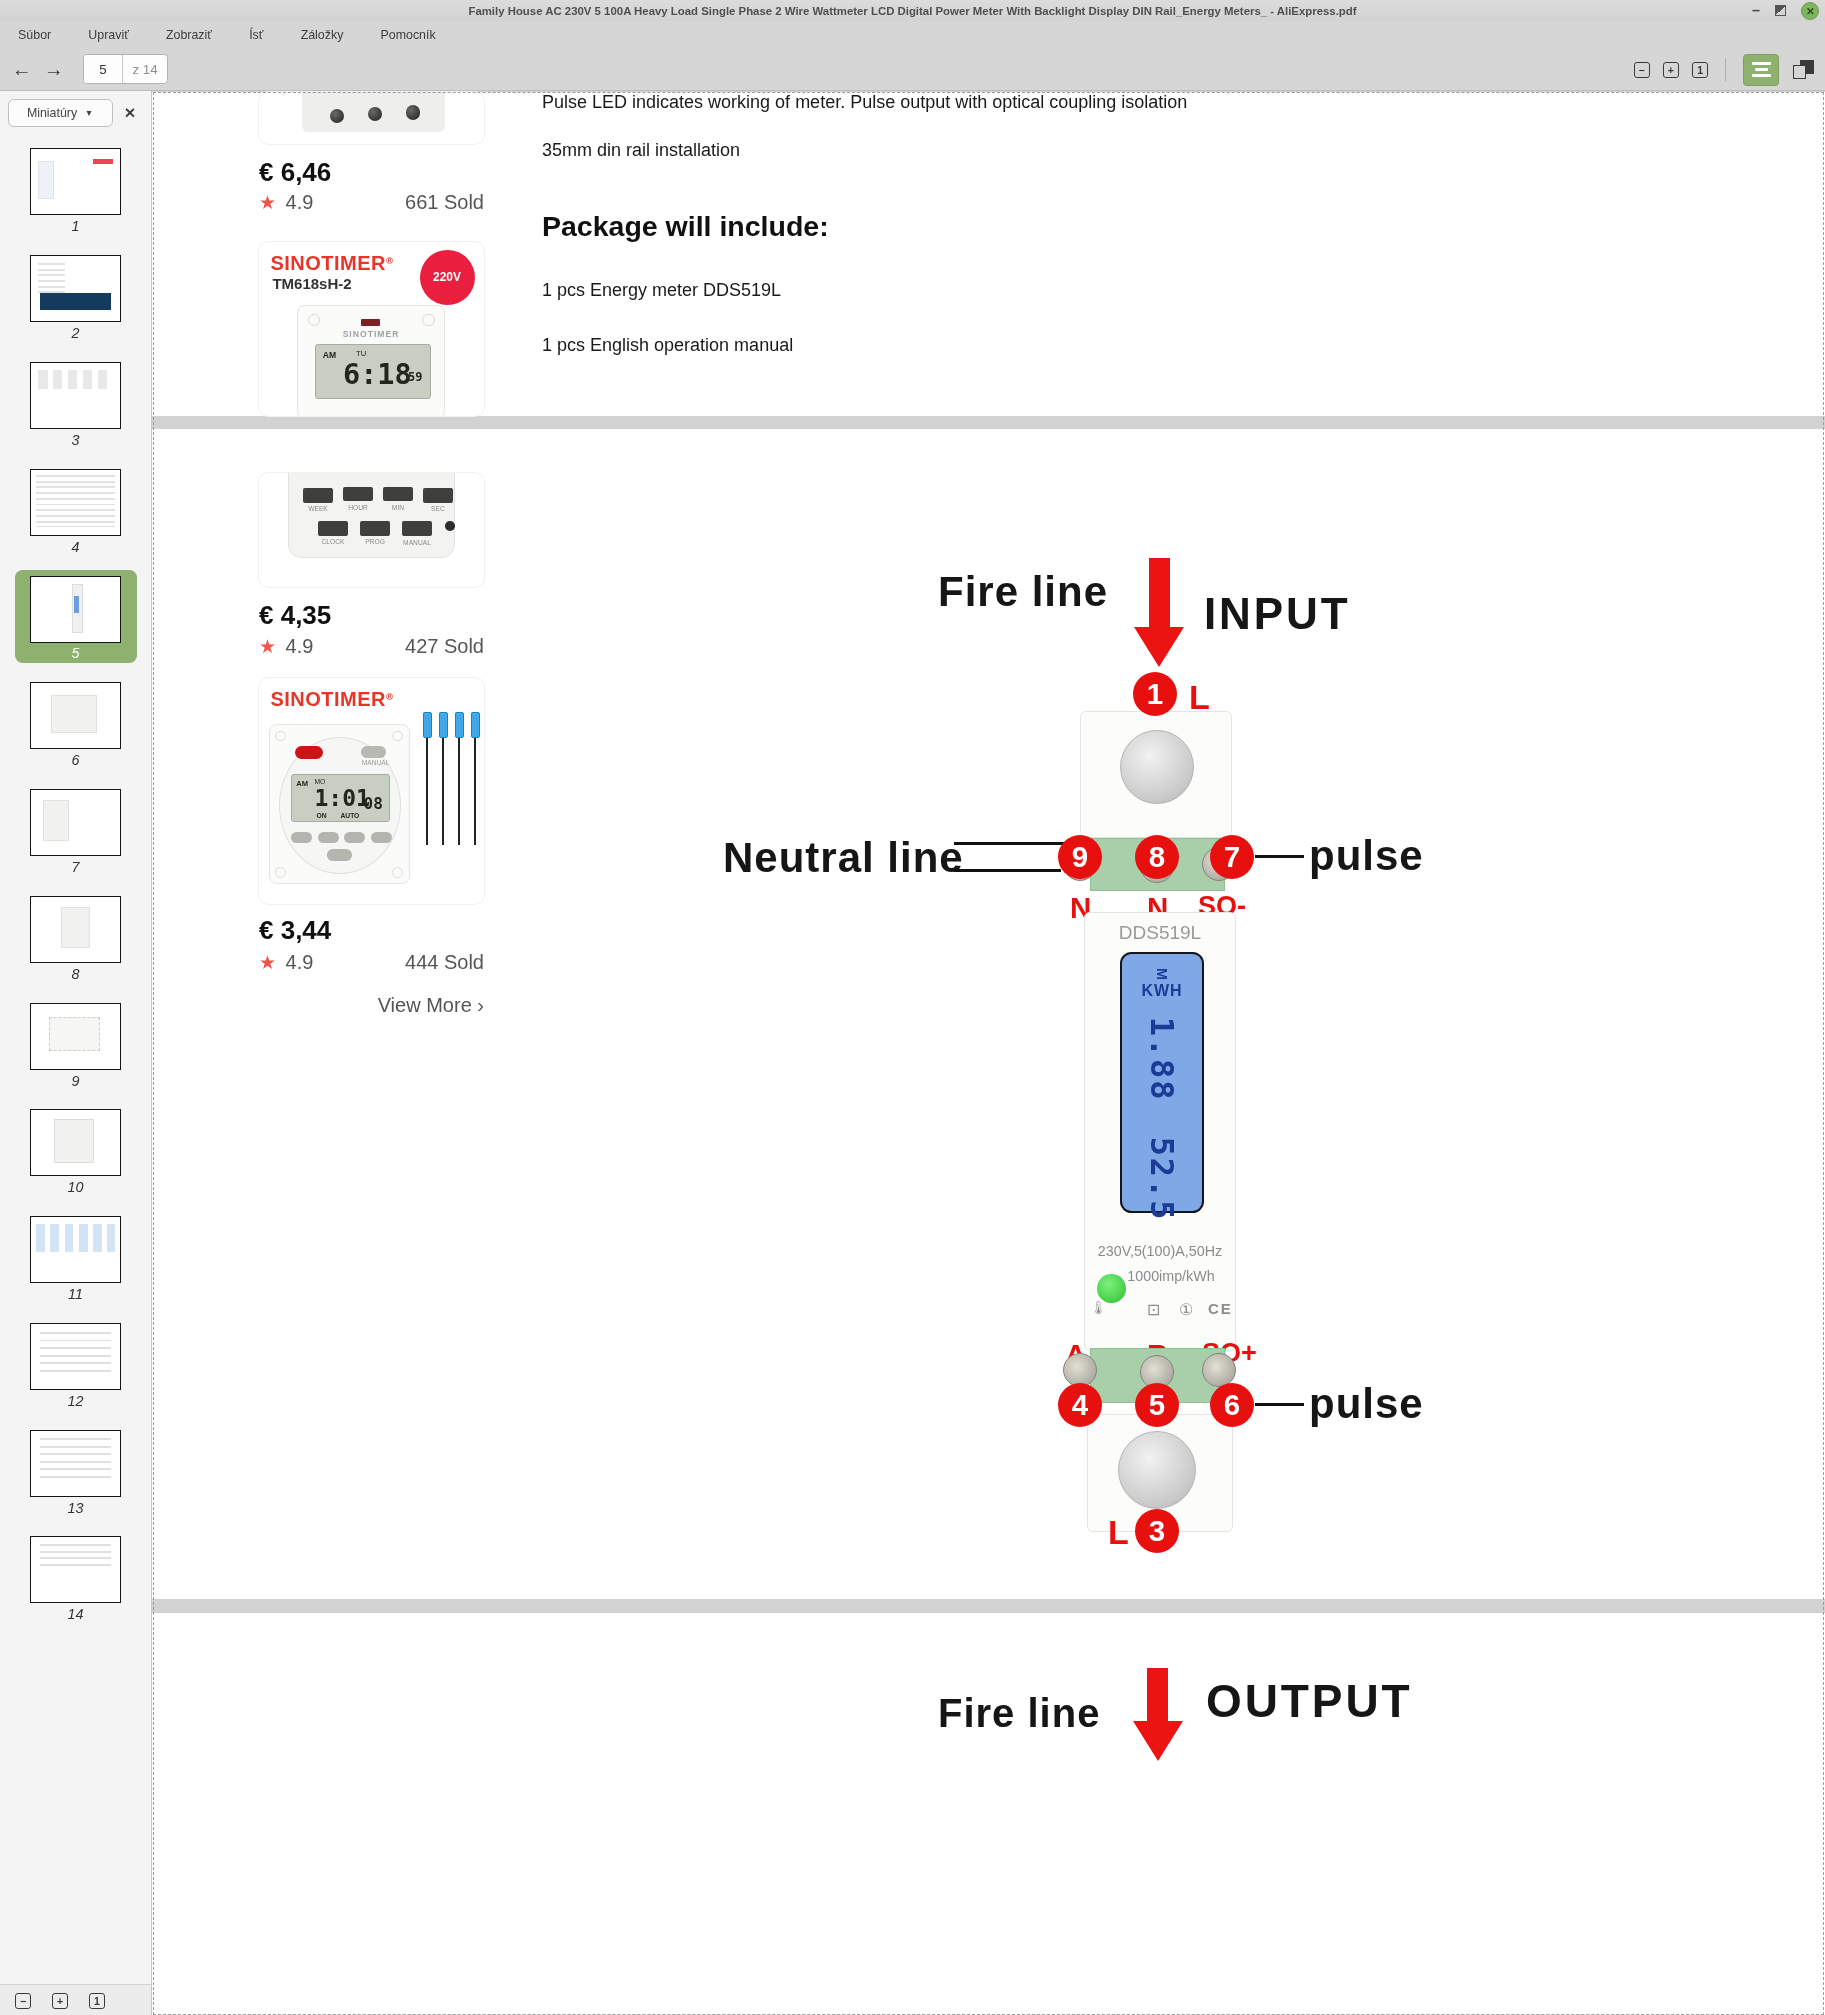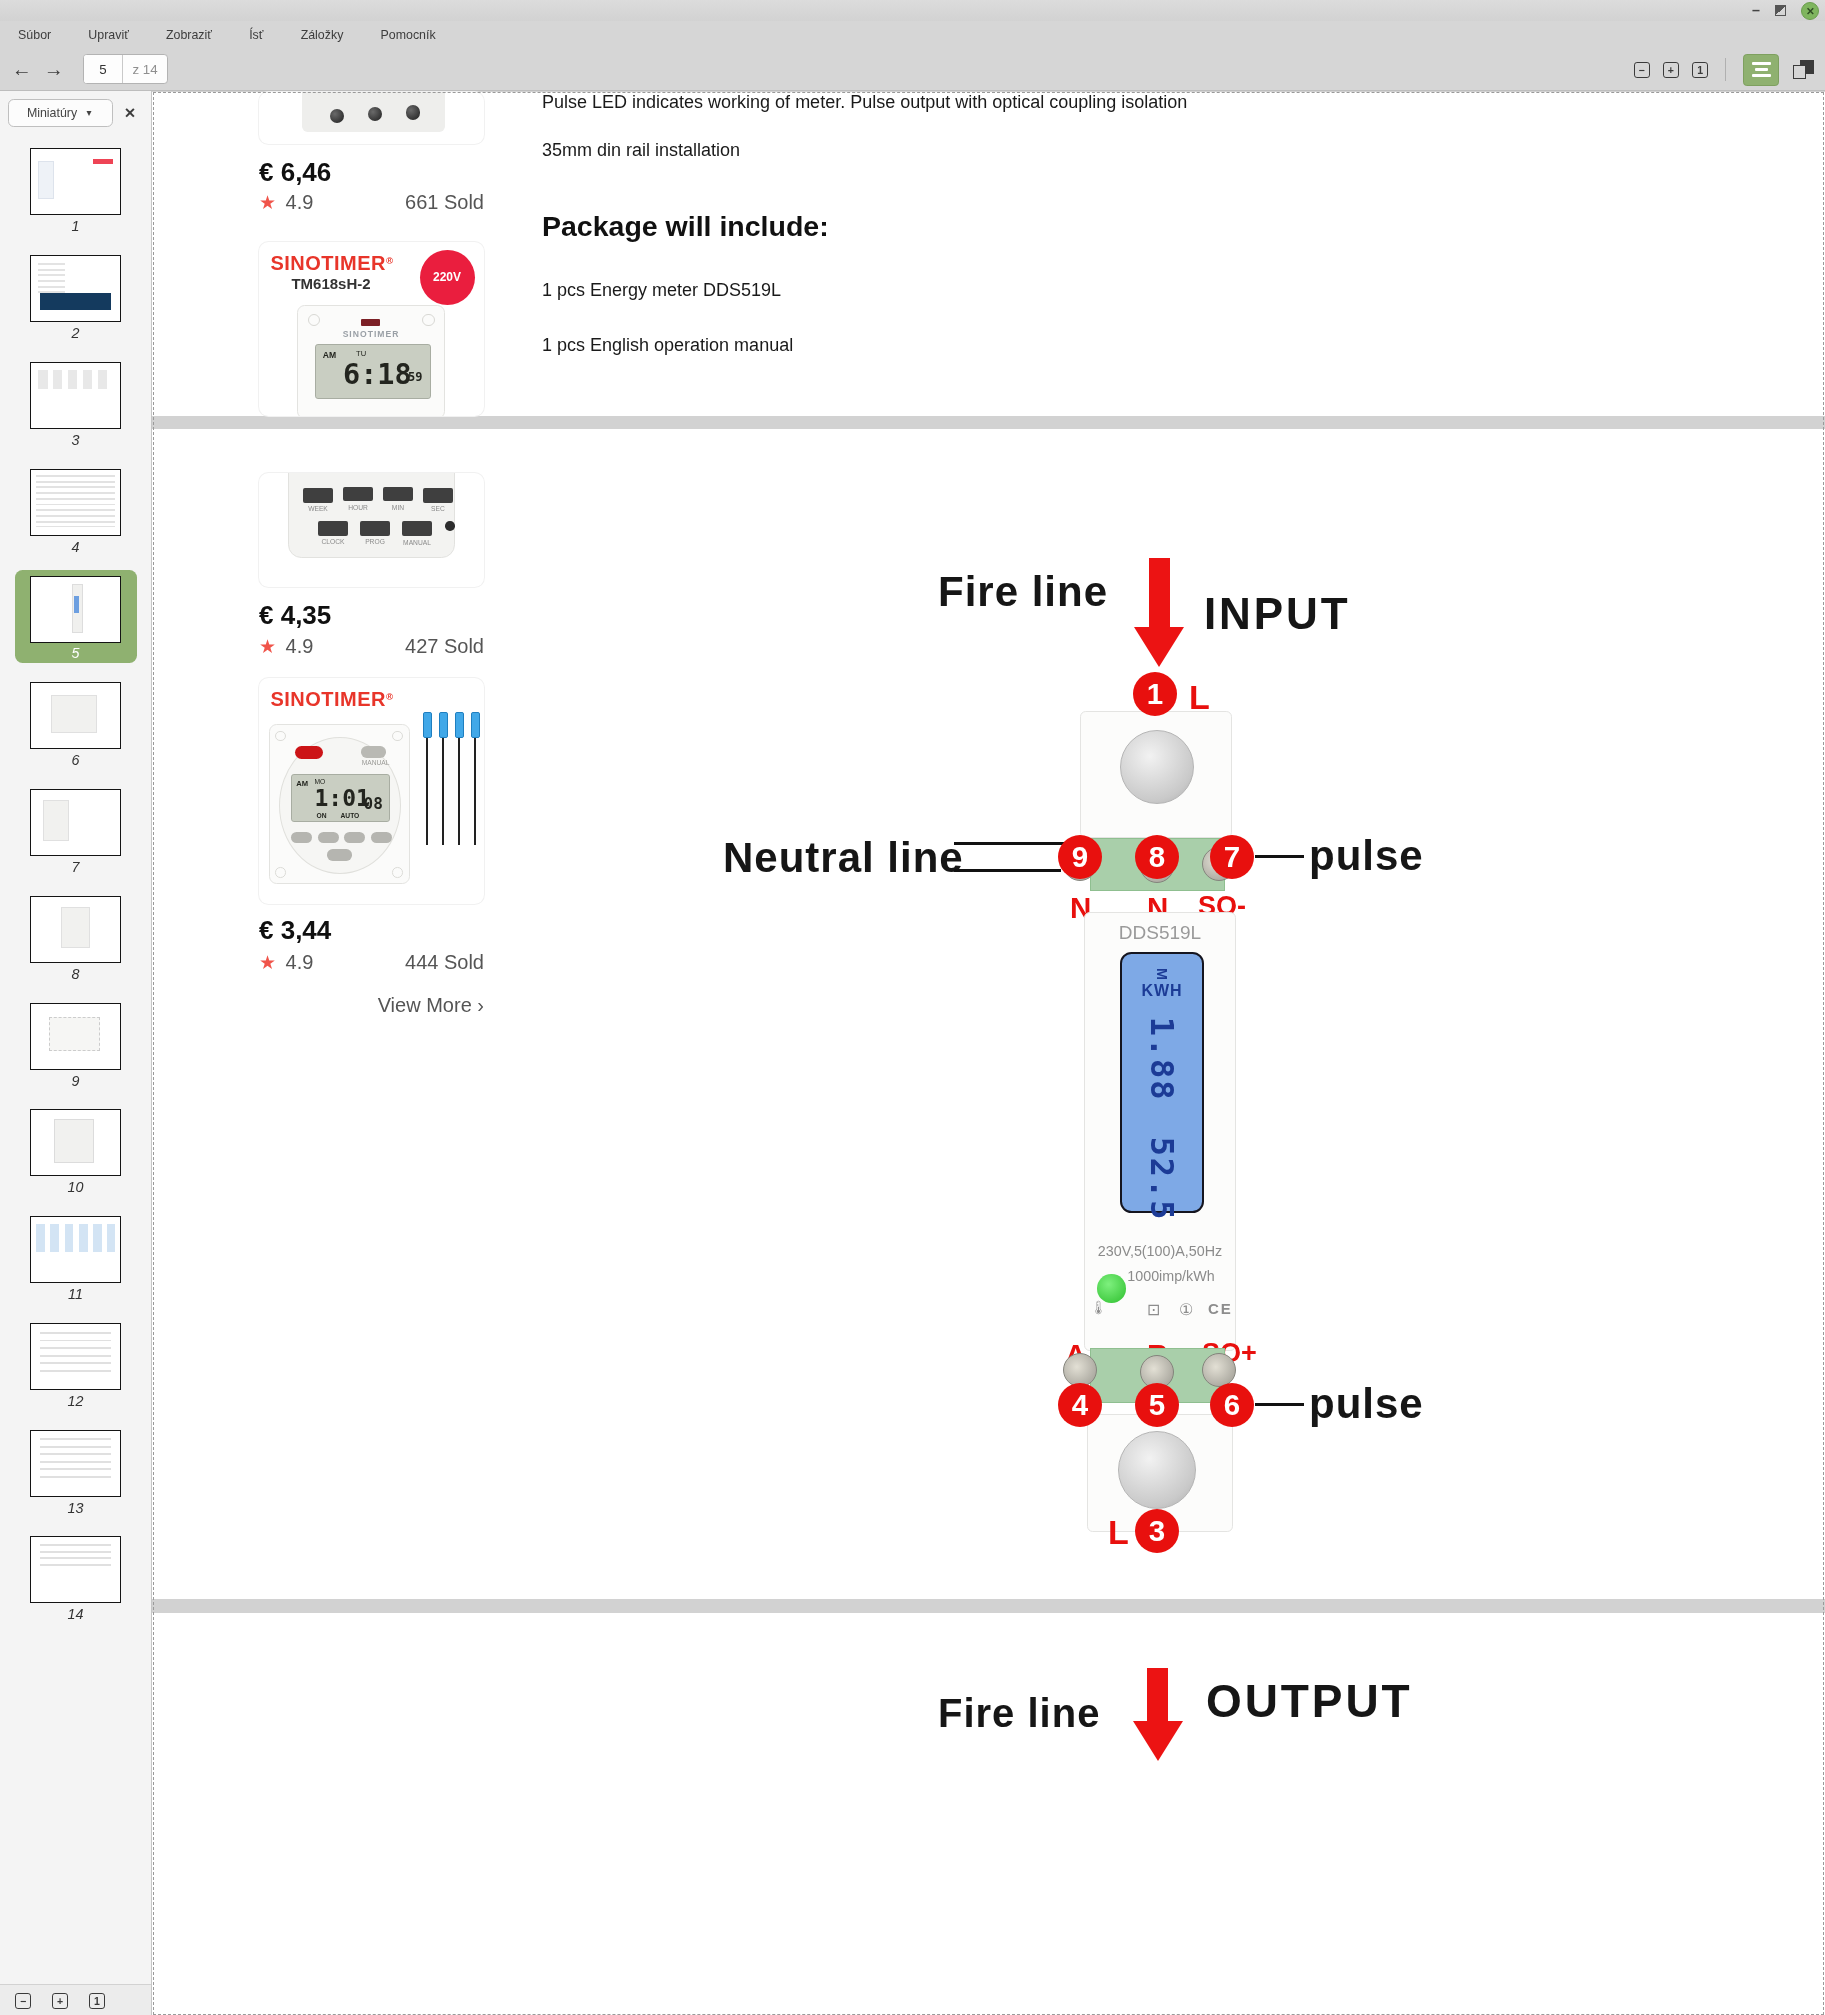--- a/index.html
+++ b/index.html
@@ -121,21 +121,21 @@
     box-shadow:0 0 0 1px #f1f1f1; overflow:hidden; }
   .price { position:absolute; font-size:26px; font-weight:bold; color:#101010; }
   .raterow { position:absolute; width:225px; display:flex; align-items:center;
     font-size:20px; color:#555; }
   .star { color:#f0544a; font-size:19px; margin-right:9.5px; }
   .sold { margin-left:auto; }
   .viewmore { position:absolute; width:225px; text-align:right; font-size:20px;
     color:#555; }
   .brand-red { color:#e8352a; font-weight:bold; font-size:20px; letter-spacing:0.5px; }
   .reg { font-size:9.5px; vertical-align:super; color:#e8352a; font-weight:bold;}
-  .model-txt { font-size:15px; font-weight:bold; color:#333; margin-left:21px; }
+  .model-txt { font-size:15px; font-weight:bold; color:#333; margin-left:2px; }
   .badge220 { position:absolute; right:9.5px; top:7.6px; width:55px; height:55px;
     border-radius:50%; background:#ea1e3e; color:#fff; font-weight:bold; font-size:12px;
     display:flex; align-items:center; justify-content:center; }
   .devbox { position:absolute; background:#fbfbfa; border:1px solid #e3e3e0;
     border-radius:7.6px; }
   .lcdgray { position:absolute; background:#c9cec2; border:1px solid #a8ada2;
     border-radius:2.9px; color:#23251f; }
   .mono { font-family:"DejaVu Sans Mono", monospace; }
   .screw-dark { position:absolute; width:14.3px; height:14.3px; border-radius:50%;
     background:radial-gradient(circle at 35% 35%, #6a6a6a, #1d1d1d); }
@@ -181,20 +181,21 @@
   .cicon { position:absolute; color:#8d8d8d; font-size:13.3px; }
 
   
   .txt { position:absolute; font-size:18px; color:#1a1a1a; }
   .txt-head { position:absolute; font-size:28.5px; font-weight:bold; color:#111; }
 </style>
 </head>
 <body>
 
 <div class="titlebar">
+  <div class="title-text">Family House AC 230V 5 100A Heavy Load Single Phase 2 Wire Wattmeter LCD Digital Power Meter With Backlight Display DIN Rail_Energy Meters_ - AliExpress.pdf</div>
   <div class="win-controls">
     <div class="win-min">–</div>
     <div class="win-max"></div>
     <div class="win-close">✕</div>
   </div>
 </div>
 
 <div class="menubar">
   <div class="menu-item">Súbor</div>
   <div class="menu-item">Upraviť</div>

